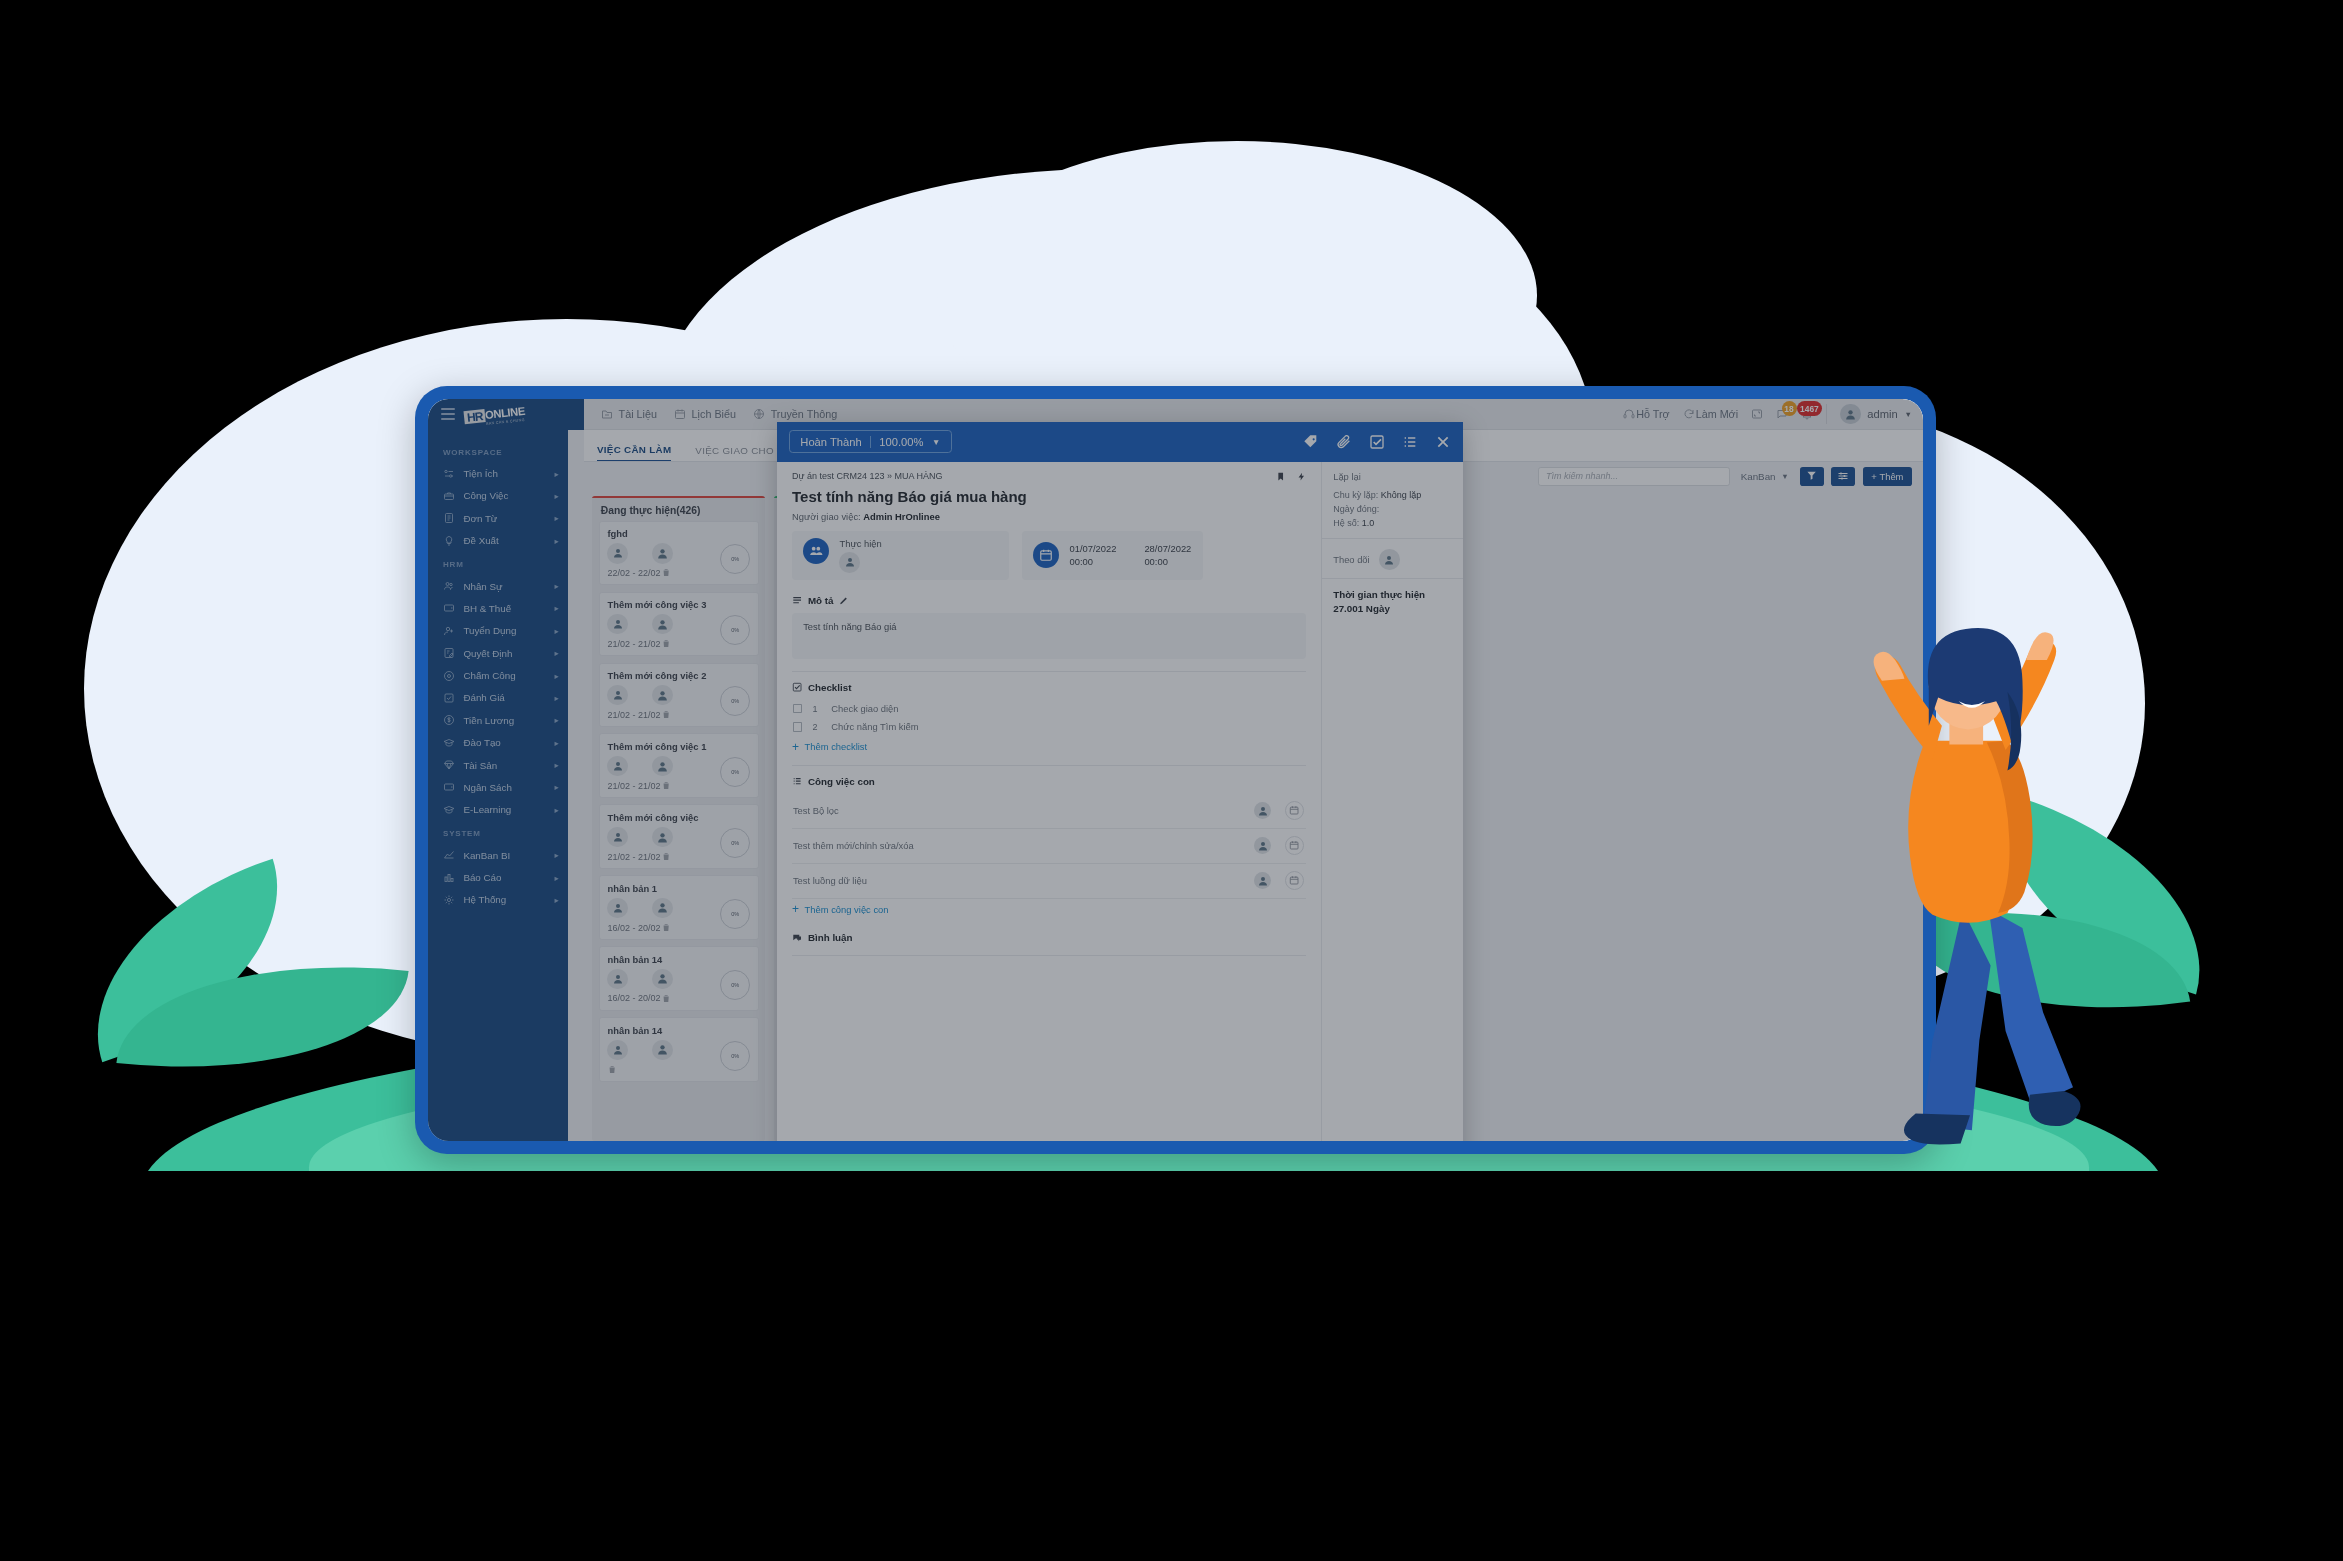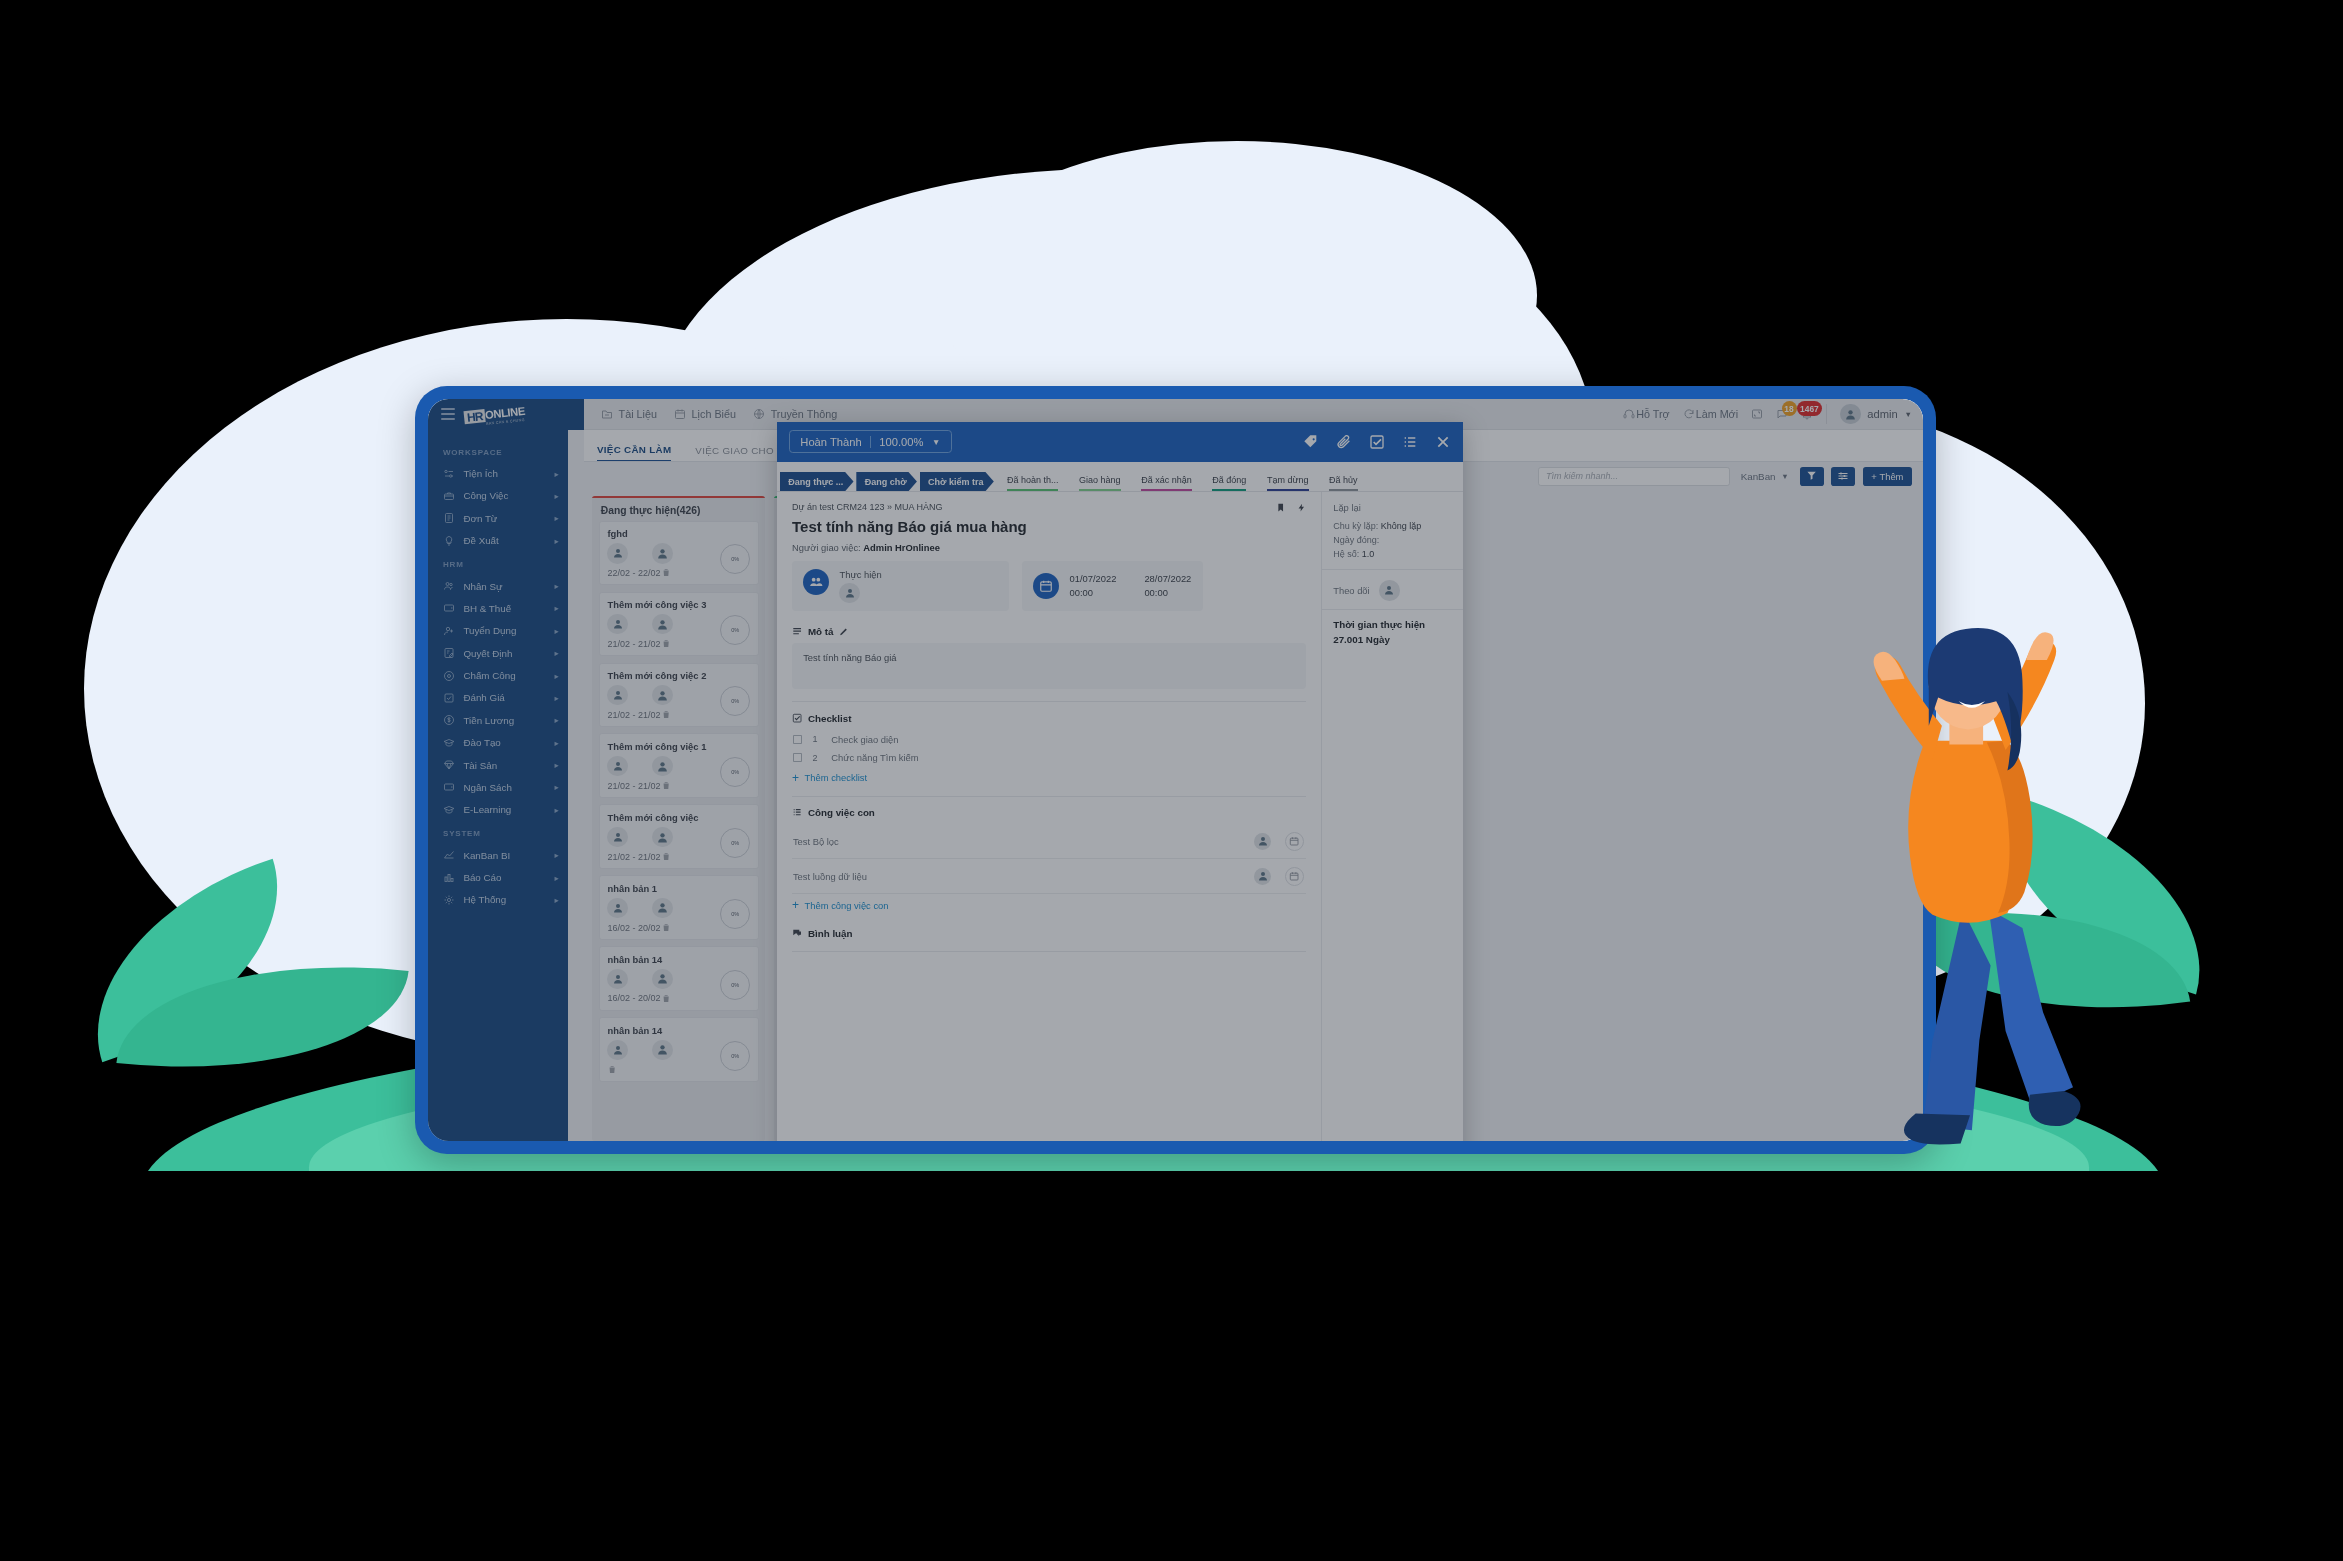--- a/index.html
+++ b/index.html
@@ -1141,31 +1141,20 @@
             </svg>
             <svg class="mhi" viewBox="0 0 24 24">
               <path stroke="#fff" stroke-width="2.6" d="M4 6h2M4 12h2M4 18h2M9 6h11M9 12h11M9 18h11"></path>
             </svg>
             <svg class="mhi" viewBox="0 0 24 24">
               <path stroke="#fff" stroke-width="2.6" d="M5 5l14 14M19 5L5 19"></path>
             </svg>
           </div>
         </div>
 
-        <div class="m-tabs" id="modal-status-tabs">
-            <div class="chev-tab">Đang thực ...</div>
-            <div class="chev-tab">Đang chờ</div>
-            <div class="chev-tab">Chờ kiểm tra</div>
-            <div class="line-tab" style="border-bottom-color: rgb(86, 194, 113);">Đã hoàn th...</div>
-            <div class="line-tab" style="border-bottom-color: rgb(127, 208, 138);">Giao hàng</div>
-            <div class="line-tab" style="border-bottom-color: rgb(194, 72, 159);">Đã xác nhận</div>
-            <div class="line-tab" style="border-bottom-color: rgb(14, 155, 124);">Đã đóng</div>
-            <div class="line-tab" style="border-bottom-color: rgb(44, 63, 147);">Tạm dừng</div>
-            <div class="line-tab" style="border-bottom-color: rgb(142, 148, 155);">Đã hủy</div>
-          </div>
 
         <div class="m-body">
           <div class="m-main">
 
             <div class="breadcrumb-row">
               <div class="breadcrumb">Dự án test CRM24 123 » MUA HÀNG</div>
               <div class="bc-icons">
                 <svg width="9.4" height="11.2" viewBox="0 0 24 24">
                   <path d="M6 2h12v20l-6-5-6 5z" fill="#3c424b"></path>
                 </svg>
@@ -1278,20 +1267,37 @@
                     </span>
       <span class="sub-cal">
         <svg width="10.3" height="10.3" viewBox="0 0 24 24">
           <rect x="3" y="5" width="18" height="16" rx="2" fill="none" stroke="#8a9099" stroke-width="2"></rect>
           <path stroke="#8a9099" stroke-width="2" d="M3 10h18M8 3v4M16 3v4"></path>
                       </svg>
       </span>
                   </span>
                 </div>
                 <div class="sub-row">
+                  <span class="sub-name">Test thêm mới/chỉnh sửa/xóa</span>
+    <span class="sub-act">
+      <span class="av" style="width:17px;height:17px">
+                      <svg viewBox="0 0 24 24">
+                        <circle cx="12" cy="8" r="4"></circle>
+                        <path d="M4 21c0-4.4 3.6-7 8-7s8 2.6 8 7z"></path>
+                      </svg>
+                    </span>
+      <span class="sub-cal">
+        <svg width="10.3" height="10.3" viewBox="0 0 24 24">
+          <rect x="3" y="5" width="18" height="16" rx="2" fill="none" stroke="#8a9099" stroke-width="2"></rect>
+          <path stroke="#8a9099" stroke-width="2" d="M3 10h18M8 3v4M16 3v4"></path>
+                      </svg>
+      </span>
+                  </span>
+                </div>
+                <div class="sub-row">
                   <span class="sub-name">Test luồng dữ liệu</span>
     <span class="sub-act">
       <span class="av" style="width:17px;height:17px">
                       <svg viewBox="0 0 24 24">
                         <circle cx="12" cy="8" r="4"></circle>
                         <path d="M4 21c0-4.4 3.6-7 8-7s8 2.6 8 7z"></path>
                       </svg>
                     </span>
       <span class="sub-cal">
         <svg width="10.3" height="10.3" viewBox="0 0 24 24">

